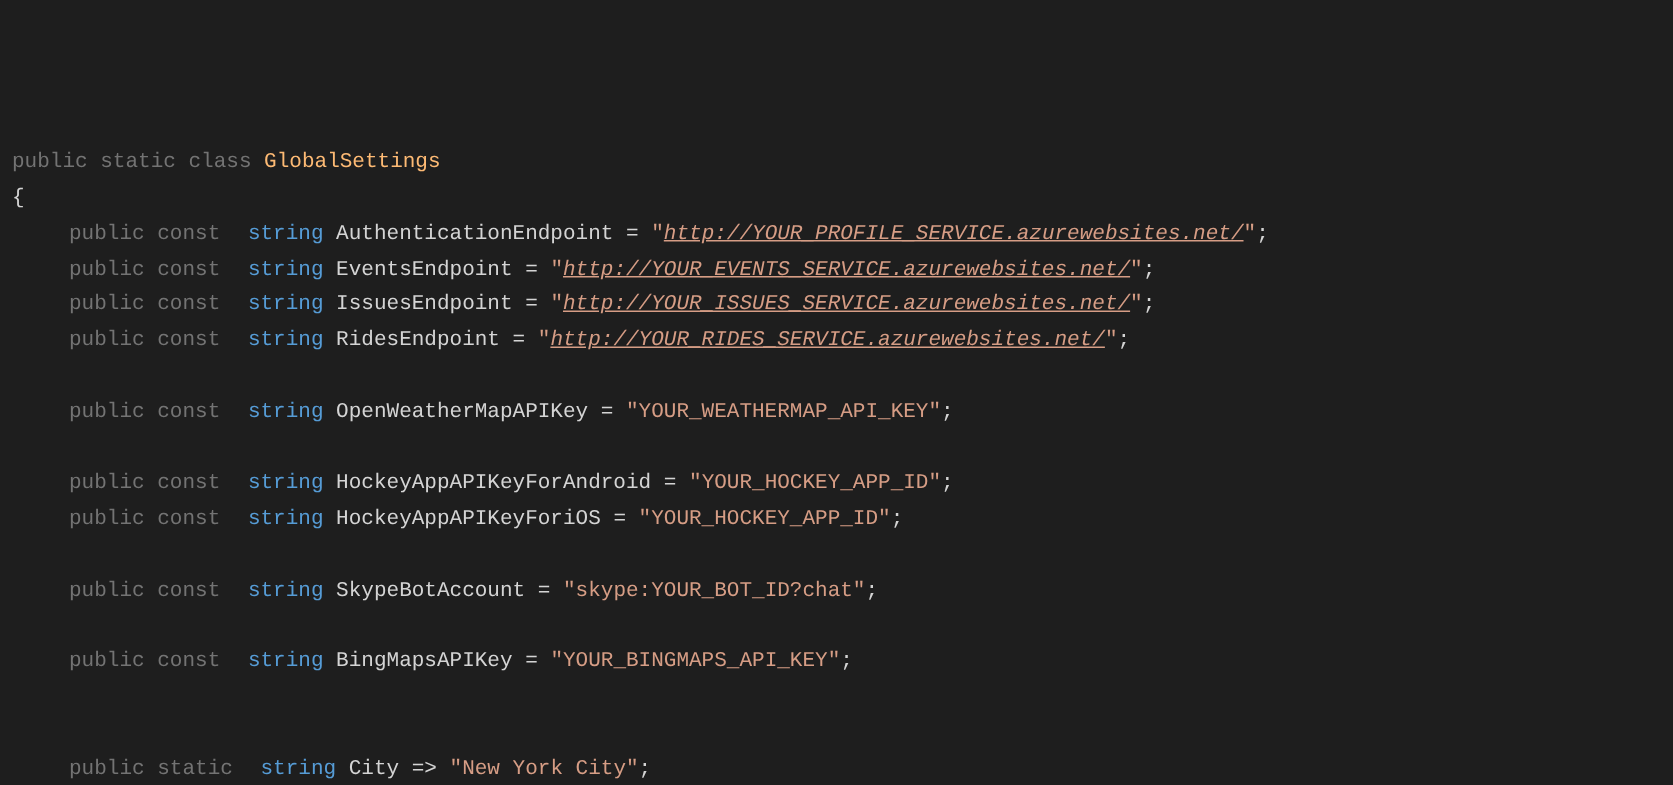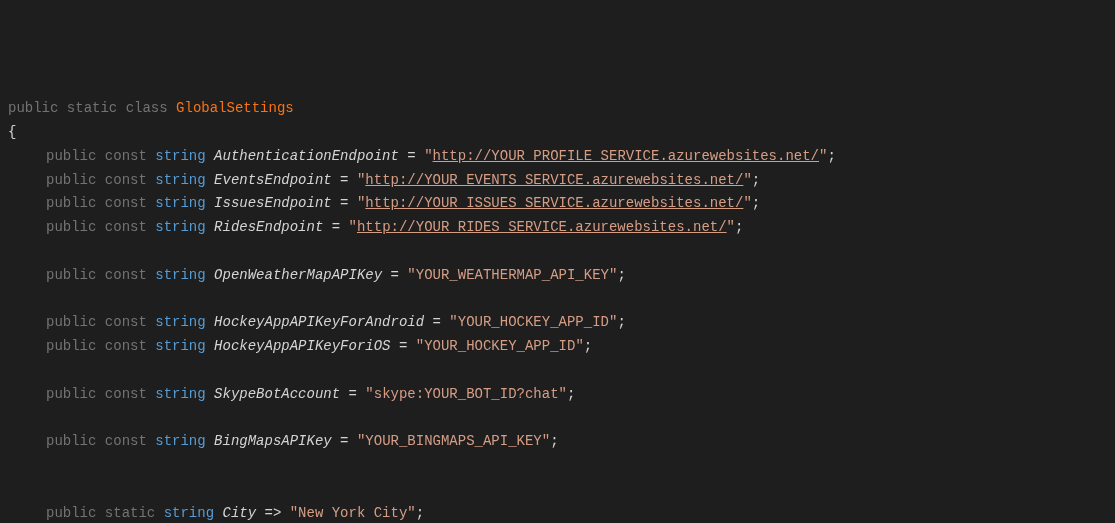--- a/index.html
+++ b/index.html
@@ -10,27 +10,27 @@
     body {
       background-color: #1e1e1e;
       font-family: Consolas, 'Courier New', monospace;
       font-size: 14px;
       line-height: 1.7;
       color: #d4d4d4;
       padding: 2px 8px;
       white-space: pre;
     }
     .kw-mod { color: #737373; }
-    .kw-type { color: #569cd6; }
-    .cls-name { color: #f97316; }
-    .identifier { color: #d4d4d4; font-style: italic; }
+    .kw-type { color: #569cd6; margin-left: 10px; }
+    .cls-name { color: #fdba74; }
+    .identifier { color: #d4d4d4; }
     .brace { color: #d4d4d4; }
     .op { color: #d4d4d4; }
     .str { color: #d69d85; }
-    .str-link { color: #d69d85; text-decoration: underline; }
+    .str-link { color: #d69d85; text-decoration: underline; font-style: italic; }
     .line { display: block; }
     .indent1 { padding-left: 38px; }
   </style>
 </head>
 <body>
 
 
 
 <div><span class="line"><span class="kw-mod">public</span> <span class="kw-mod">static</span> <span class="kw-mod">class</span> <span class="cls-name">GlobalSettings</span></span><span class="line"><span class="brace">{</span></span><span class="line indent1"><span class="kw-mod">public</span> <span class="kw-mod">const</span> <span class="kw-type">string</span> <span class="identifier">AuthenticationEndpoint</span><span class="op"> = </span><span class="str">"</span><span class="str-link">http://YOUR_PROFILE_SERVICE.azurewebsites.net/</span><span class="str">"</span><span class="op">;</span></span><span class="line indent1"><span class="kw-mod">public</span> <span class="kw-mod">const</span> <span class="kw-type">string</span> <span class="identifier">EventsEndpoint</span><span class="op"> = </span><span class="str">"</span><span class="str-link">http://YOUR_EVENTS_SERVICE.azurewebsites.net/</span><span class="str">"</span><span class="op">;</span></span><span class="line indent1"><span class="kw-mod">public</span> <span class="kw-mod">const</span> <span class="kw-type">string</span> <span class="identifier">IssuesEndpoint</span><span class="op"> = </span><span class="str">"</span><span class="str-link">http://YOUR_ISSUES_SERVICE.azurewebsites.net/</span><span class="str">"</span><span class="op">;</span></span><span class="line indent1"><span class="kw-mod">public</span> <span class="kw-mod">const</span> <span class="kw-type">string</span> <span class="identifier">RidesEndpoint</span><span class="op"> = </span><span class="str">"</span><span class="str-link">http://YOUR_RIDES_SERVICE.azurewebsites.net/</span><span class="str">"</span><span class="op">;</span></span><span class="line"> </span><span class="line indent1"><span class="kw-mod">public</span> <span class="kw-mod">const</span> <span class="kw-type">string</span> <span class="identifier">OpenWeatherMapAPIKey</span><span class="op"> = </span><span class="str">"</span><span class="str">YOUR_WEATHERMAP_API_KEY</span><span class="str">"</span><span class="op">;</span></span><span class="line"> </span><span class="line indent1"><span class="kw-mod">public</span> <span class="kw-mod">const</span> <span class="kw-type">string</span> <span class="identifier">HockeyAppAPIKeyForAndroid</span><span class="op"> = </span><span class="str">"</span><span class="str">YOUR_HOCKEY_APP_ID</span><span class="str">"</span><span class="op">;</span></span><span class="line indent1"><span class="kw-mod">public</span> <span class="kw-mod">const</span> <span class="kw-type">string</span> <span class="identifier">HockeyAppAPIKeyForiOS</span><span class="op"> = </span><span class="str">"</span><span class="str">YOUR_HOCKEY_APP_ID</span><span class="str">"</span><span class="op">;</span></span><span class="line"> </span><span class="line indent1"><span class="kw-mod">public</span> <span class="kw-mod">const</span> <span class="kw-type">string</span> <span class="identifier">SkypeBotAccount</span><span class="op"> = </span><span class="str">"</span><span class="str">skype:YOUR_BOT_ID?chat</span><span class="str">"</span><span class="op">;</span></span><span class="line"> </span><span class="line indent1"><span class="kw-mod">public</span> <span class="kw-mod">const</span> <span class="kw-type">string</span> <span class="identifier">BingMapsAPIKey</span><span class="op"> = </span><span class="str">"</span><span class="str">YOUR_BINGMAPS_API_KEY</span><span class="str">"</span><span class="op">;</span></span><span class="line"> </span><span class="line"> </span><span class="line indent1"><span class="kw-mod">public</span> <span class="kw-mod">static</span> <span class="kw-type">string</span> <span class="identifier">City</span><span class="op"> =&gt; </span><span class="str">"</span><span class="str">New York City</span><span class="str">"</span><span class="op">;</span></span></div>
 

